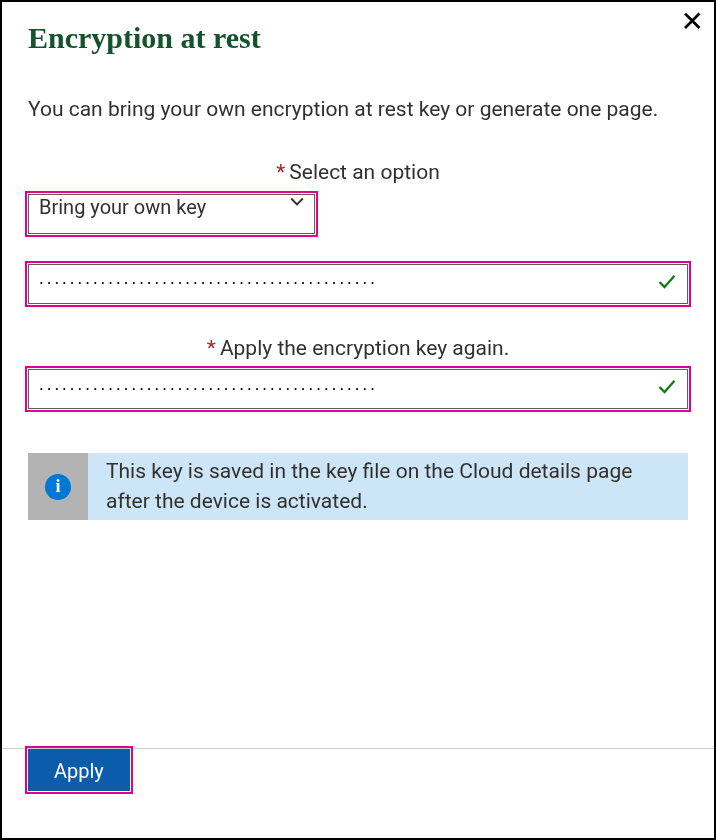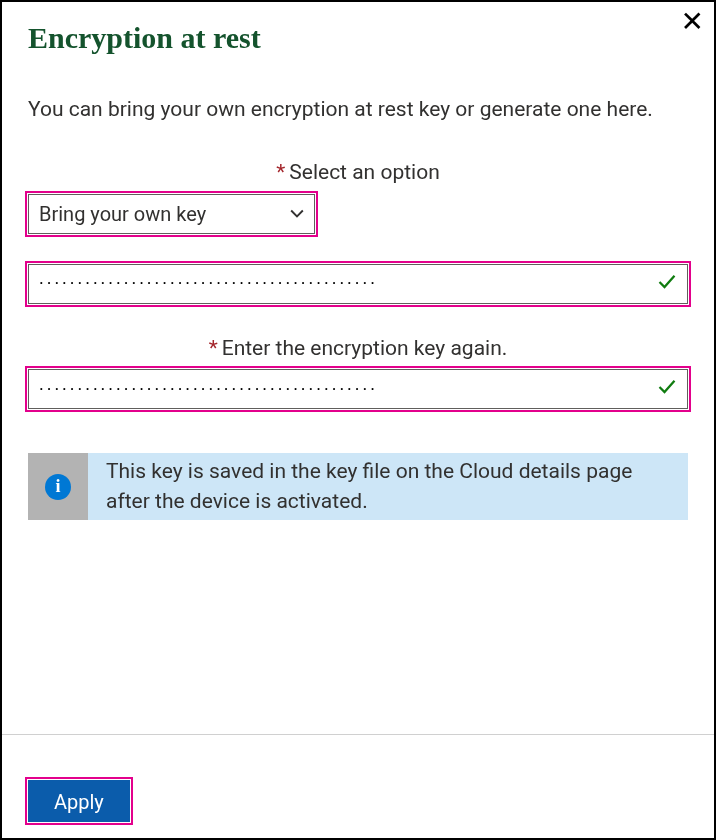--- a/index.html
+++ b/index.html
@@ -53,21 +53,21 @@
   .req { color: #a4262c; margin-right: 4px; }
   .select-wrap {
     position: relative;
     width: 287px;
     border: 1px solid #605e5c;
     height: 40px;
     outline: 2px solid #e3008c;
     outline-offset: 1px;
     background: #fff;
     display: flex;
-    align-items: center;
+    align-items: flex-start;
     padding: 0 10px;
     cursor: pointer;
   }
   .select-wrap .sel-text { font-size: 20px; flex: 1; }
   .select-wrap .chev {
     width: 14px; height: 14px;
     display: inline-flex; align-items: center; justify-content: center;
   }
   .input-wrap {
     position: relative;
@@ -121,25 +121,25 @@
   .info-text {
     flex: 1;
     padding: 4px 18px;
     font-size: 21px;
     line-height: 1.4;
     color: #323130;
   }
   .footer {
     position: absolute;
     left: 0; right: 0; bottom: 0;
-    height: 104px;
+    height: 90px;
     border-top: 1px solid #d0d0d0;
     display: flex;
-    align-items: flex-end;
-    padding: 16px 26px;
+    align-items: flex-start;
+    padding: 0 26px;
     background: #fff;
   }
   .apply-btn {
     background: #0b5cab;
     color: #fff;
     font-size: 20px;
     border: none;
     padding: 10px 26px;
     height: 42px;
     cursor: pointer;
@@ -150,21 +150,21 @@
 </style>
 </head>
 <body>
 
 <div class="close-btn">✕</div>
 
 <div class="panel">
 
   <h1 class="title">Encryption at rest</h1>
 
-  <p class="desc">You can bring your own encryption at rest key or generate one here.</p>
+  <p class="desc">You can bring your own encryption at rest key or generate one page.</p>
 
   <div class="field">
     <div class="label-row">
       <span class="req">*</span><span>Select an option</span>
     </div>
     <div class="select-wrap">
       <span class="sel-text">Bring your own key</span>
       <span class="chev">
         <svg viewBox="0 0 12 12" width="14" height="14">
             <path d="M1 3 L6 8 L11 3" fill="none" stroke="#323130" stroke-width="1.6"></path>
@@ -179,21 +179,21 @@
       <span class="check">
         <svg viewBox="0 0 16 16" width="20" height="20">
             <path d="M2 8 L6 12 L14 3" fill="none" stroke="#107c10" stroke-width="1.8"></path>
           </svg>
       </span>
     </div>
   </div>
 
   <div class="field">
     <div class="label-row">
-      <span class="req">*</span><span>Enter the encryption key again.</span>
+      <span class="req">*</span><span>Apply the encryption key again.</span>
     </div>
     <div class="input-wrap">
       <span class="dots">············································</span>
       <span class="check">
         <svg viewBox="0 0 16 16" width="20" height="20">
             <path d="M2 8 L6 12 L14 3" fill="none" stroke="#107c10" stroke-width="1.8"></path>
           </svg>
       </span>
     </div>
   </div>

